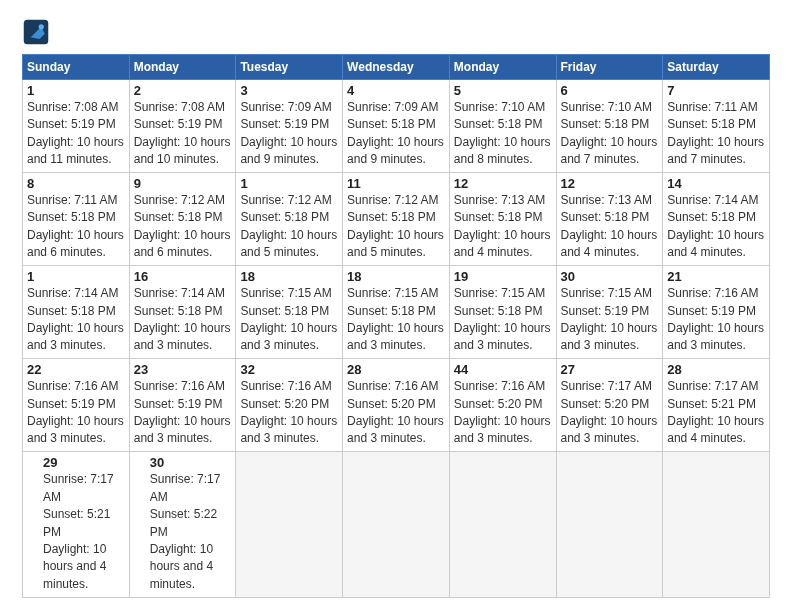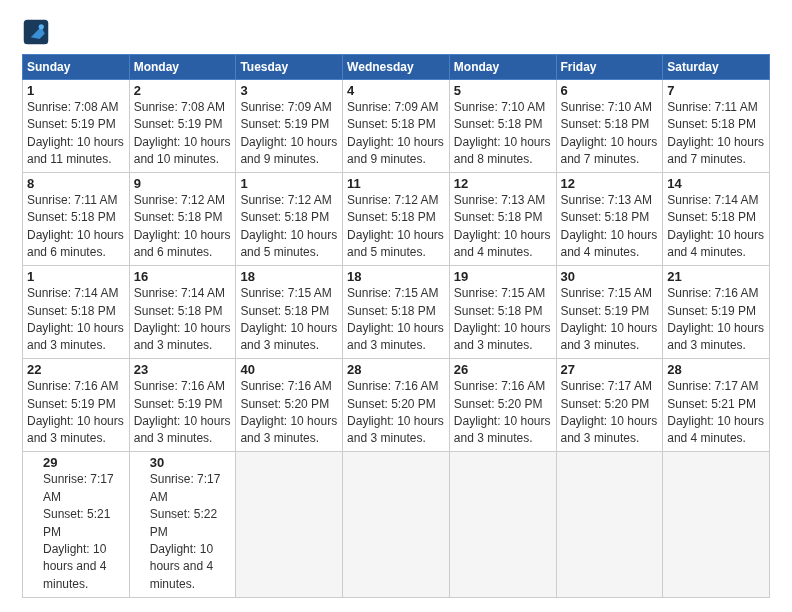--- a/index.html
+++ b/index.html
@@ -319,37 +319,37 @@
       </td>
           <td>
         <span class="day-number">23</span>
         <div class="day-info">
           Sunrise: 7:16 AM<br>
           Sunset: 5:19 PM<br>
           Daylight: 10 hours and 3 minutes.
         </div>
       </td>
           <td>
-        <span class="day-number">40</span>
+        <span class="day-number">32</span>
         <div class="day-info">
           Sunrise: 7:16 AM<br>
           Sunset: 5:20 PM<br>
           Daylight: 10 hours and 3 minutes.
         </div>
       </td>
           <td>
         <span class="day-number">28</span>
         <div class="day-info">
           Sunrise: 7:16 AM<br>
           Sunset: 5:20 PM<br>
           Daylight: 10 hours and 3 minutes.
         </div>
       </td>
           <td>
-        <span class="day-number">26</span>
+        <span class="day-number">44</span>
         <div class="day-info">
           Sunrise: 7:16 AM<br>
           Sunset: 5:20 PM<br>
           Daylight: 10 hours and 3 minutes.
         </div>
       </td>
           <td>
         <span class="day-number">27</span>
         <div class="day-info">
           Sunrise: 7:17 AM<br>

